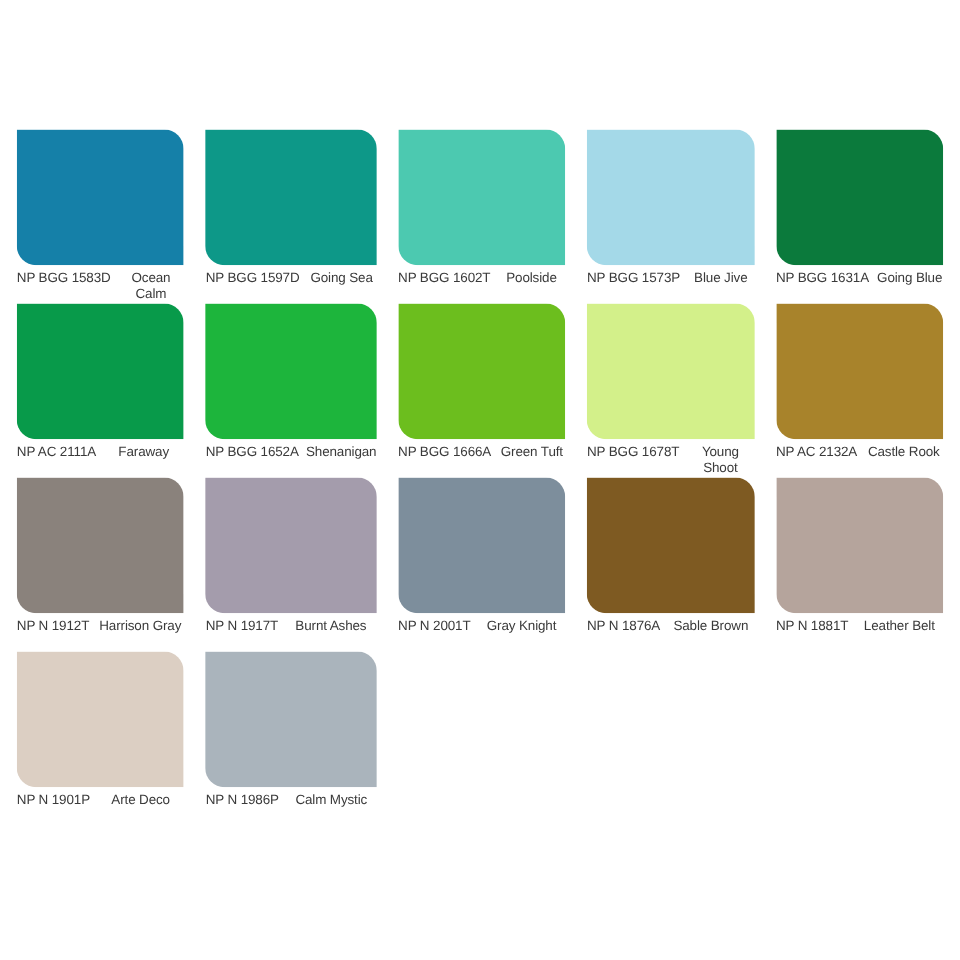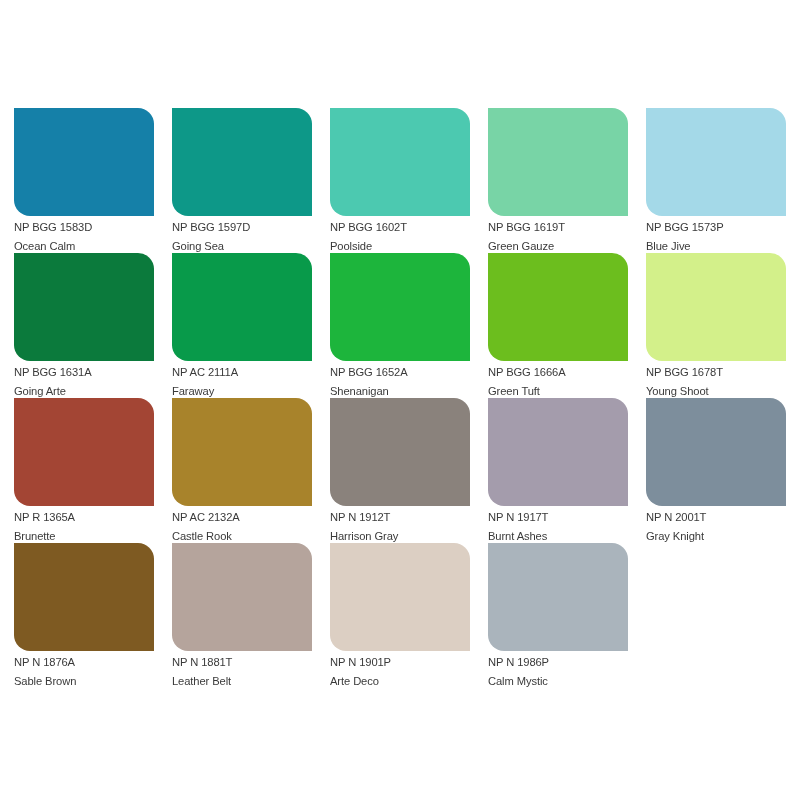--- a/index.html
+++ b/index.html
@@ -47,39 +47,39 @@
   .chip {
     width: 100%;
     height: 113px;
     border-radius: 0 16px 0 16px;
     box-sizing: border-box;
     background-clip: padding-box;
   }
 
   .caption {
     display: flex;
-    flex-direction: column;
+    flex-direction: row;
     justify-content: space-between;
     align-items: flex-start;
     margin-top: 5px;
     gap: 6px;
     line-height: 13px;
   }
 
   .code {
     font-size: 11.2px;
     white-space: nowrap;
     letter-spacing: -0.1px;
     color: #3a3a3a;
     flex: 0 0 auto;
   }
 
   .cname {
     font-size: 11.2px;
-    text-align: right;
+    text-align: center;
     color: #3a3a3a;
     flex: 1 1 auto;
     letter-spacing: -0.1px;
   }
 </style>
 </head>
 <body style="background: rgb(255, 255, 255); color: rgb(58, 58, 58);">
 
 <div id="swatch-chart">
   <div class="grid">
@@ -98,38 +98,31 @@
         </div>
       </div>
       <div class="swatch-cell">
         <div class="chip" style="background-color: rgb(76, 201, 176);"></div>
         <div class="caption">
           <span class="code">NP BGG 1602T</span>
           <span class="cname">Poolside</span>
         </div>
       </div>
       <div class="swatch-cell">
-        <div class="chip" style="background-color: rgb(120, 212, 166);"></div>
-        <div class="caption">
-          <span class="code">NP BGG 1619T</span>
-          <span class="cname">Green Gauze</span>
-        </div>
-      </div>
-      <div class="swatch-cell">
         <div class="chip" style="background-color: rgb(164, 217, 232);"></div>
         <div class="caption">
           <span class="code">NP BGG 1573P</span>
           <span class="cname">Blue Jive</span>
         </div>
       </div>
       <div class="swatch-cell">
         <div class="chip" style="background-color: rgb(11, 122, 60);"></div>
         <div class="caption">
           <span class="code">NP BGG 1631A</span>
-          <span class="cname">Going Arte</span>
+          <span class="cname">Going Blue</span>
         </div>
       </div>
       <div class="swatch-cell">
         <div class="chip" style="background-color: rgb(8, 154, 74);"></div>
         <div class="caption">
           <span class="code">NP AC 2111A</span>
           <span class="cname">Faraway</span>
         </div>
       </div>
       <div class="swatch-cell">
@@ -147,27 +140,20 @@
         </div>
       </div>
       <div class="swatch-cell">
         <div class="chip" style="background-color: rgb(211, 240, 138);"></div>
         <div class="caption">
           <span class="code">NP BGG 1678T</span>
           <span class="cname">Young Shoot</span>
         </div>
       </div>
       <div class="swatch-cell">
-        <div class="chip" style="background-color: rgb(163, 69, 52);"></div>
-        <div class="caption">
-          <span class="code">NP R 1365A</span>
-          <span class="cname">Brunette</span>
-        </div>
-      </div>
-      <div class="swatch-cell">
         <div class="chip" style="background-color: rgb(168, 131, 43);"></div>
         <div class="caption">
           <span class="code">NP AC 2132A</span>
           <span class="cname">Castle Rook</span>
         </div>
       </div>
       <div class="swatch-cell">
         <div class="chip" style="background-color: rgb(138, 130, 124);"></div>
         <div class="caption">
           <span class="code">NP N 1912T</span>

